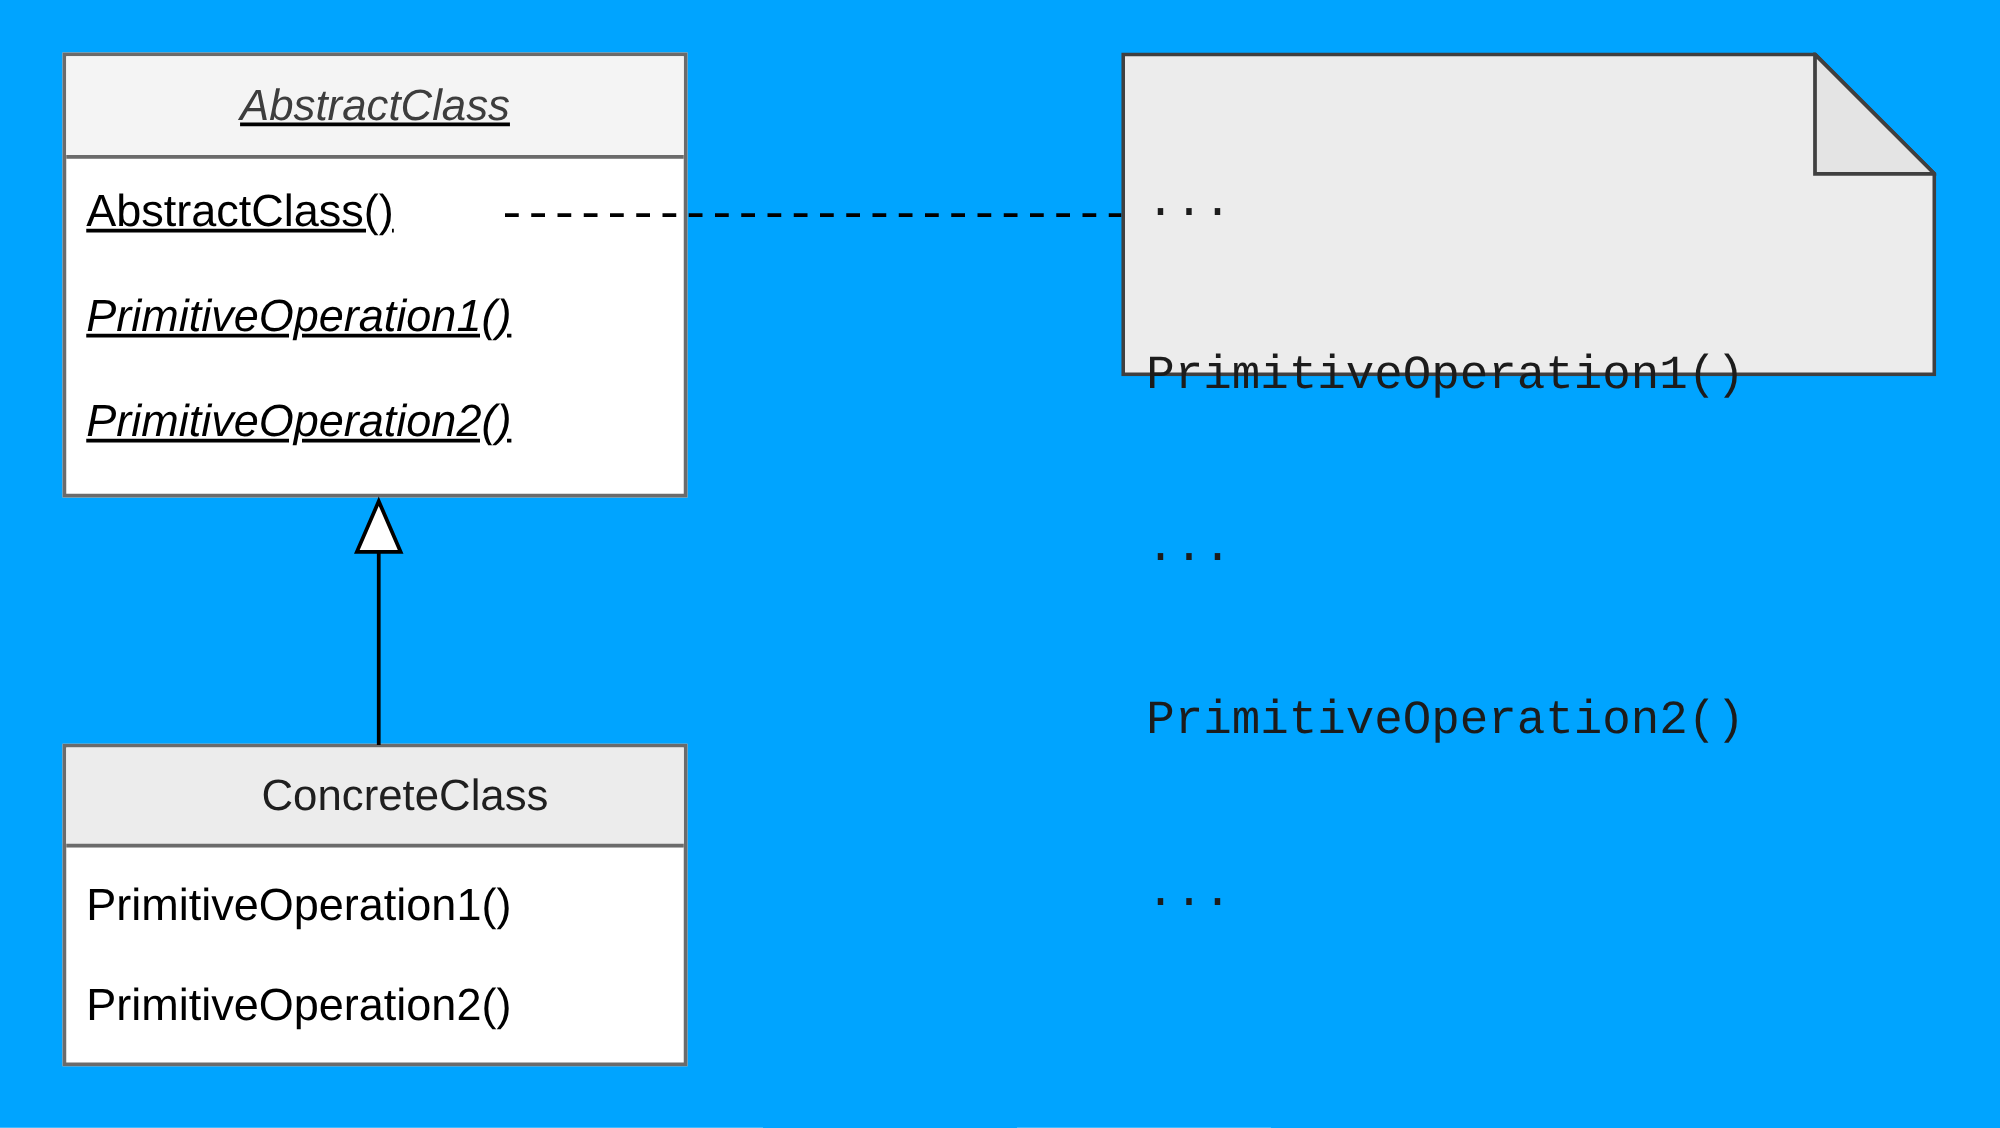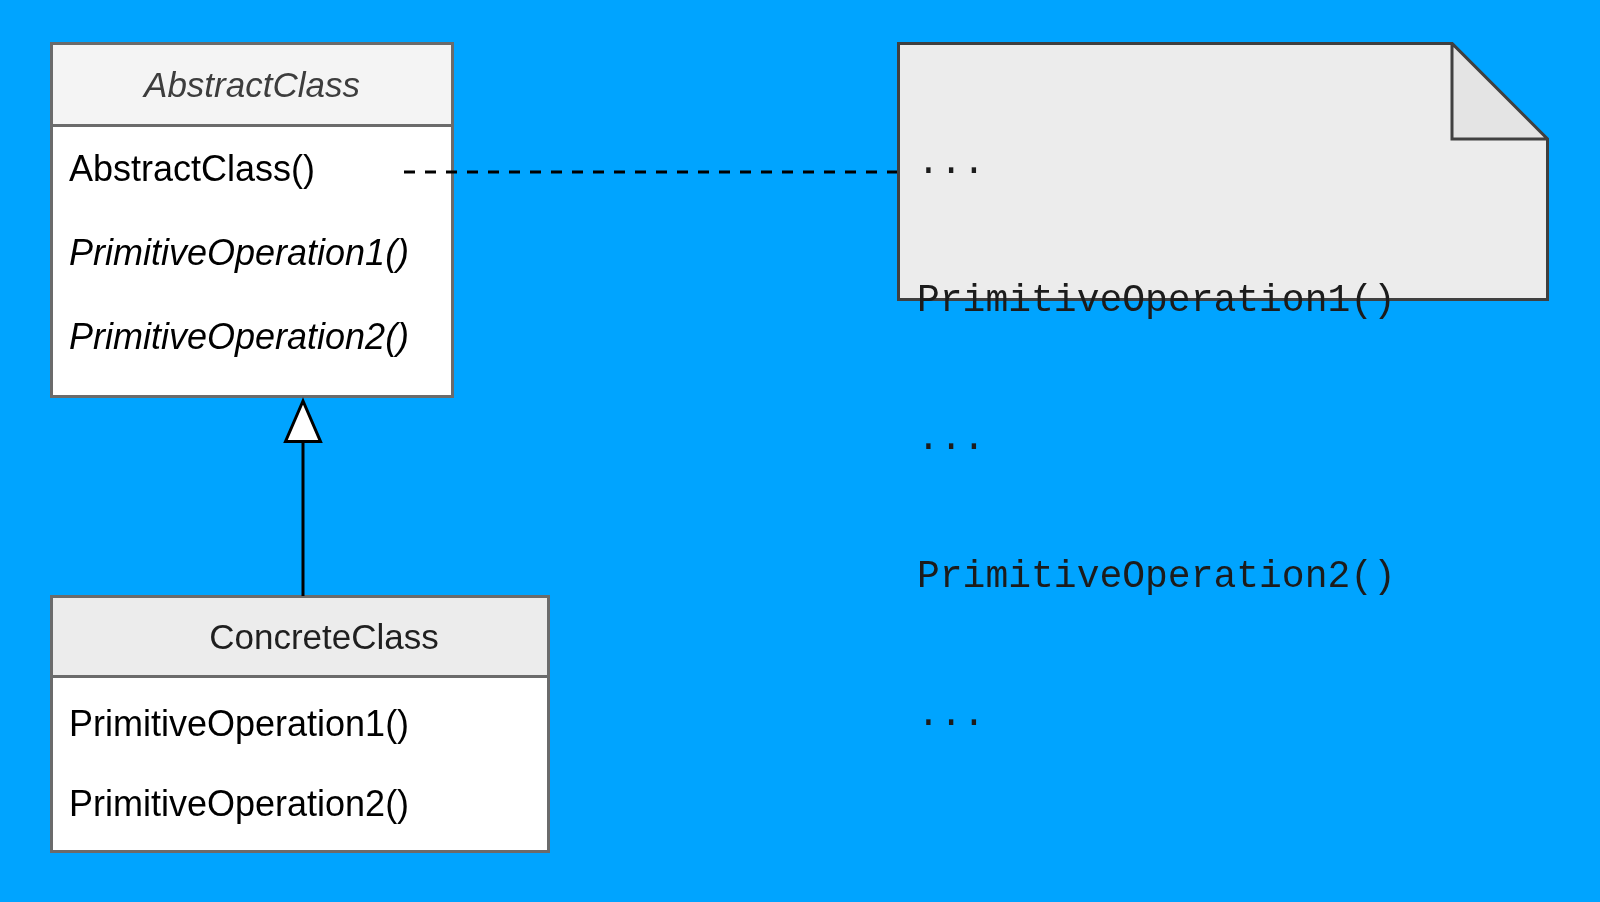--- a/index.html
+++ b/index.html
@@ -12,21 +12,21 @@
     overflow: hidden;
   }
 
   
   .uml-class {
     position: absolute;
     background: #ffffff;
     border: 3px solid var(--box-border, #6B6B6B);
     box-sizing: border-box;
   }
-  #abstract-class { left: 50px; top: 42px; width: 404px; height: 356px; }
+  #abstract-class { left: 50px; top: 42px; width: 500px; height: 356px; text-decoration: underline; }
   #concrete-class { left: 50px; top: 595px; width: 500px; height: 258px; }
 
   .uml-class .header {
     border-bottom: 3px solid var(--box-border, #6B6B6B);
     display: flex;
     align-items: center;
     justify-content: center;
     font-size: 35px;
     color: #1f1f1f;
   }

